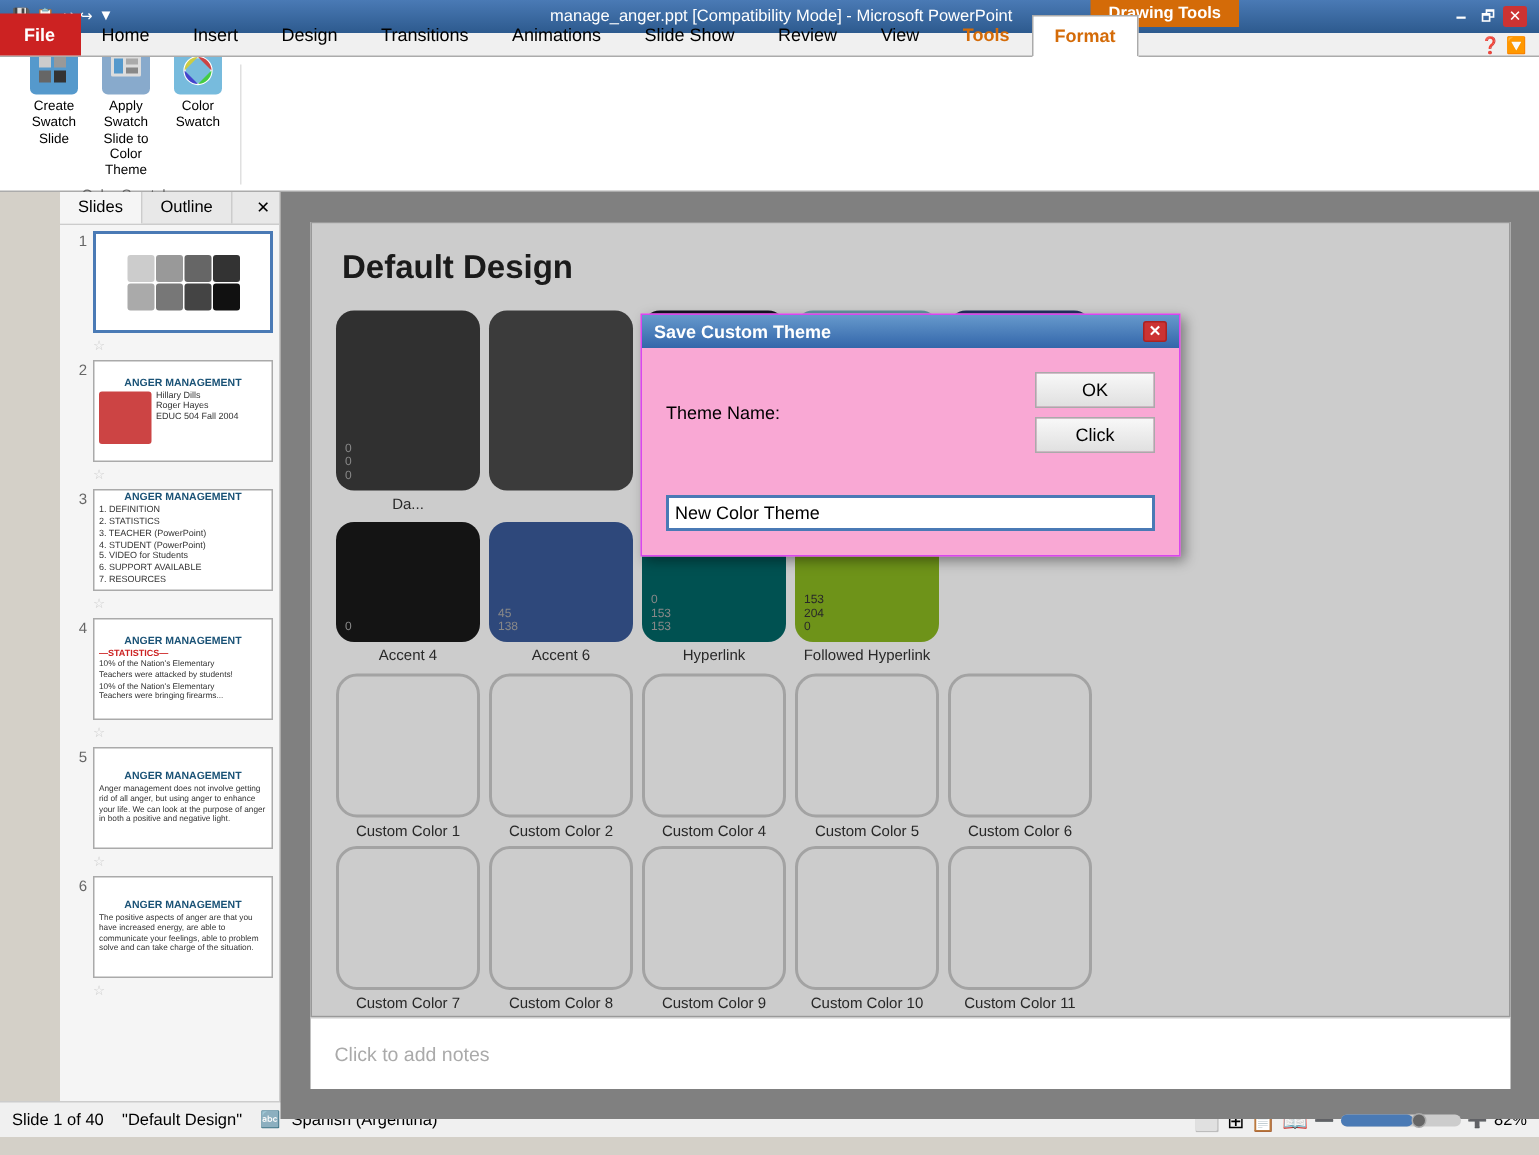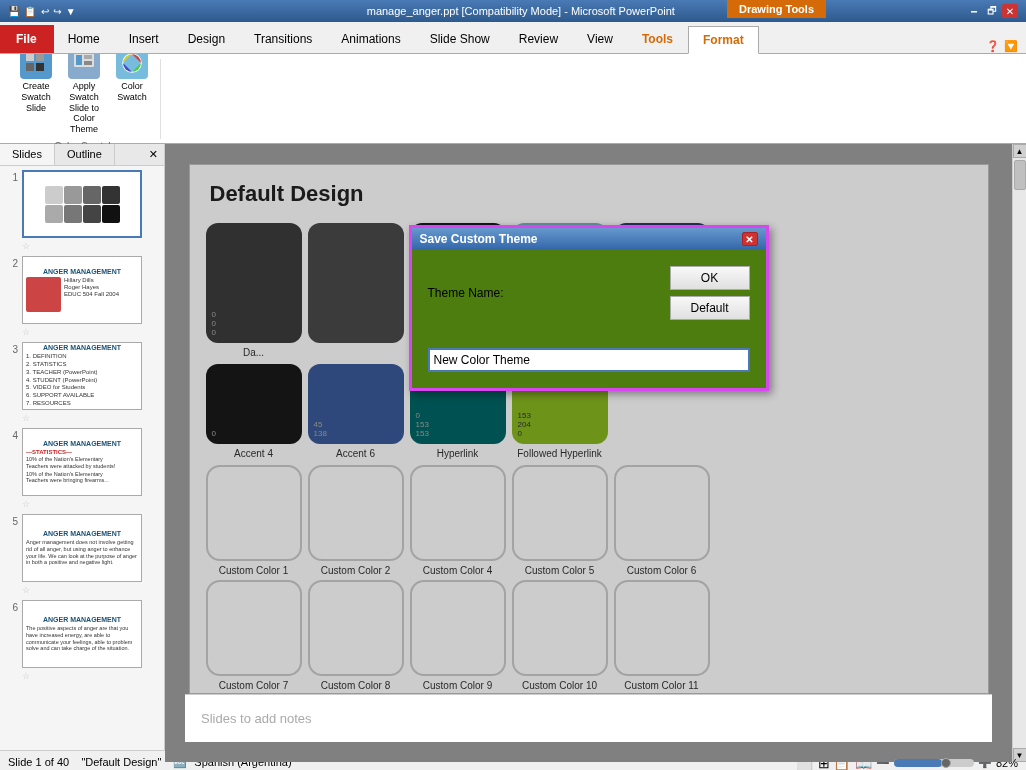--- a/index.html
+++ b/index.html
@@ -19,21 +19,21 @@
     .title-bar-controls { display: flex; gap: 2px; }
     .title-btn { width: 16px; height: 14px; font-size: 10px; display: flex; align-items: center; justify-content: center; cursor: pointer; }
 
     
     .ribbon-tabs {
       background: #f0f0f0;
       border-bottom: 1px solid #ababab;
       display: flex;
       align-items: flex-end;
       padding-left: 0;
-      height: 32px;
+      height: 16px;
       position: relative;
     }
     .ribbon-tab {
       padding: 4px 14px;
       font-size: 12px;
       cursor: pointer;
       border-right: 1px solid transparent;
       height: 28px;
       display: flex;
       align-items: center;
@@ -103,20 +103,21 @@
     }
     .ribbon-buttons-row {
       display: flex;
       gap: 8px;
     }
 
     
     .main-area {
       display: flex;
       height: calc(770px - 22px - 28px - 90px - 24px);
+      padding-left: 40px;
     }
 
     
     .slides-panel {
       width: 165px;
       background: #f5f5f5;
       border-right: 1px solid #ccc;
       display: flex;
       flex-direction: column;
     }
@@ -241,22 +242,22 @@
     .dialog-overlay {
       position: absolute;
       top: 0; left: 0; right: 0; bottom: 0;
       background: rgba(0,0,0,0.2);
       display: flex;
       align-items: flex-start;
       justify-content: center;
       padding-top: 60px;
     }
     .dialog {
-      background: #4d7c0f;
-      border: 3px solid #d946ef;
+      background: #f9a8d4;
+      border: 1px solid #d946ef;
       width: 360px;
       box-shadow: 3px 3px 8px rgba(0,0,0,0.4);
     }
     .dialog-title-bar {
       background: linear-gradient(to bottom, #6699cc, #3366aa);
       color: white;
       padding: 4px 8px;
       font-size: 12px;
       font-weight: bold;
       display: flex;
@@ -717,33 +718,33 @@
             <div class="dialog">
               <div class="dialog-title-bar">
                 <span>Save Custom Theme</span>
                 <div class="dialog-close-btn">✕</div>
               </div>
               <div class="dialog-body">
                 <div class="dialog-row">
                   <span>Theme Name:</span>
                   <div class="dialog-buttons">
                     <button class="dialog-btn">OK</button>
-                    <button class="dialog-btn">Default</button>
+                    <button class="dialog-btn">Click</button>
                   </div>
                 </div>
               </div>
               <div class="dialog-input-area">
                 <input class="dialog-input" type="text" value="New Color Theme" style="">
               </div>
             </div>
           </div>
         </div>
 
         <div class="notes-area">
-          <span style="color:#aaa;">Slides to add notes</span>
+          <span style="color:#aaa;">Click to add notes</span>
         </div>
       </div>
 
       <div class="v-scrollbar">
         <div class="scrollbar-arrow">▲</div>
         <div class="scrollbar-thumb"></div>
         <div style="flex:1;"></div>
         <div class="scrollbar-arrow">▼</div>
       </div>
     </div>

